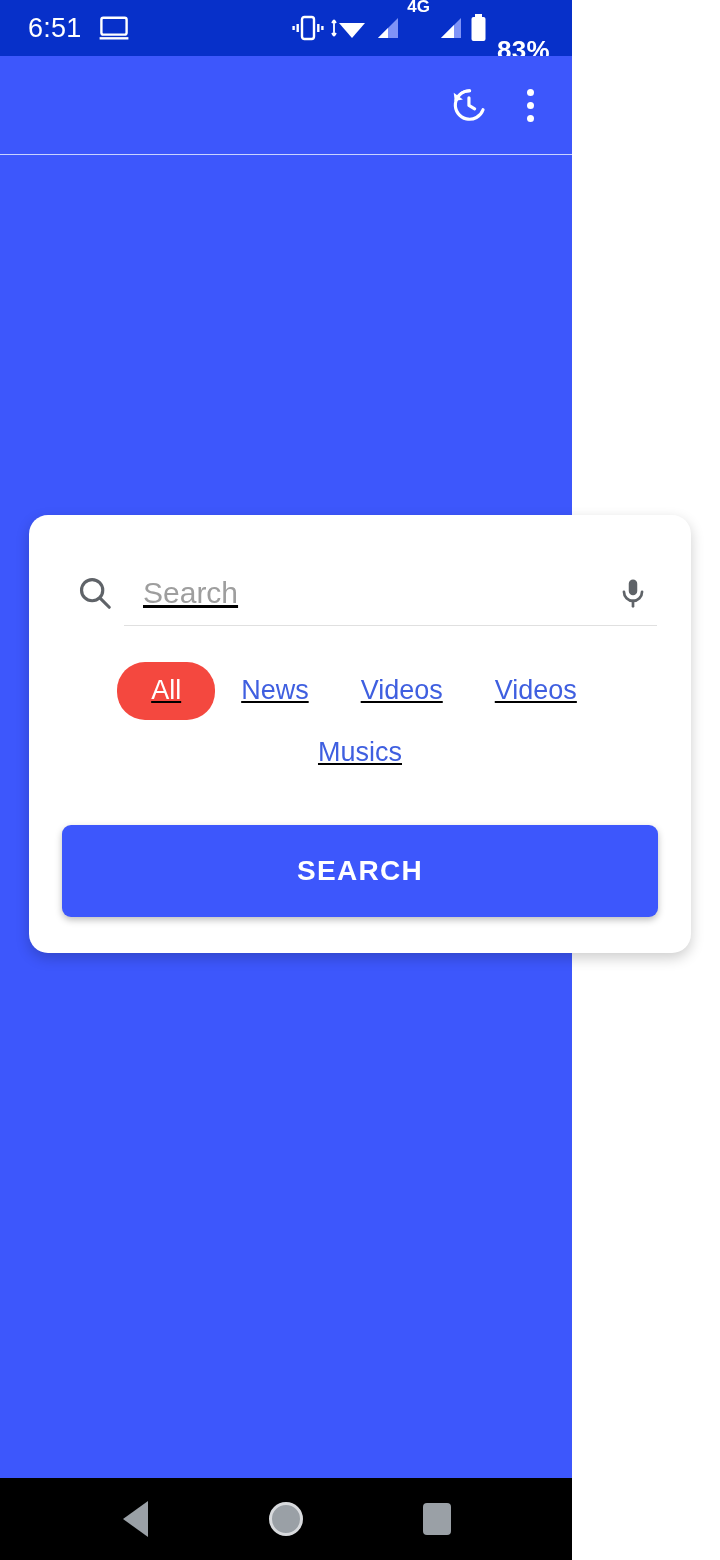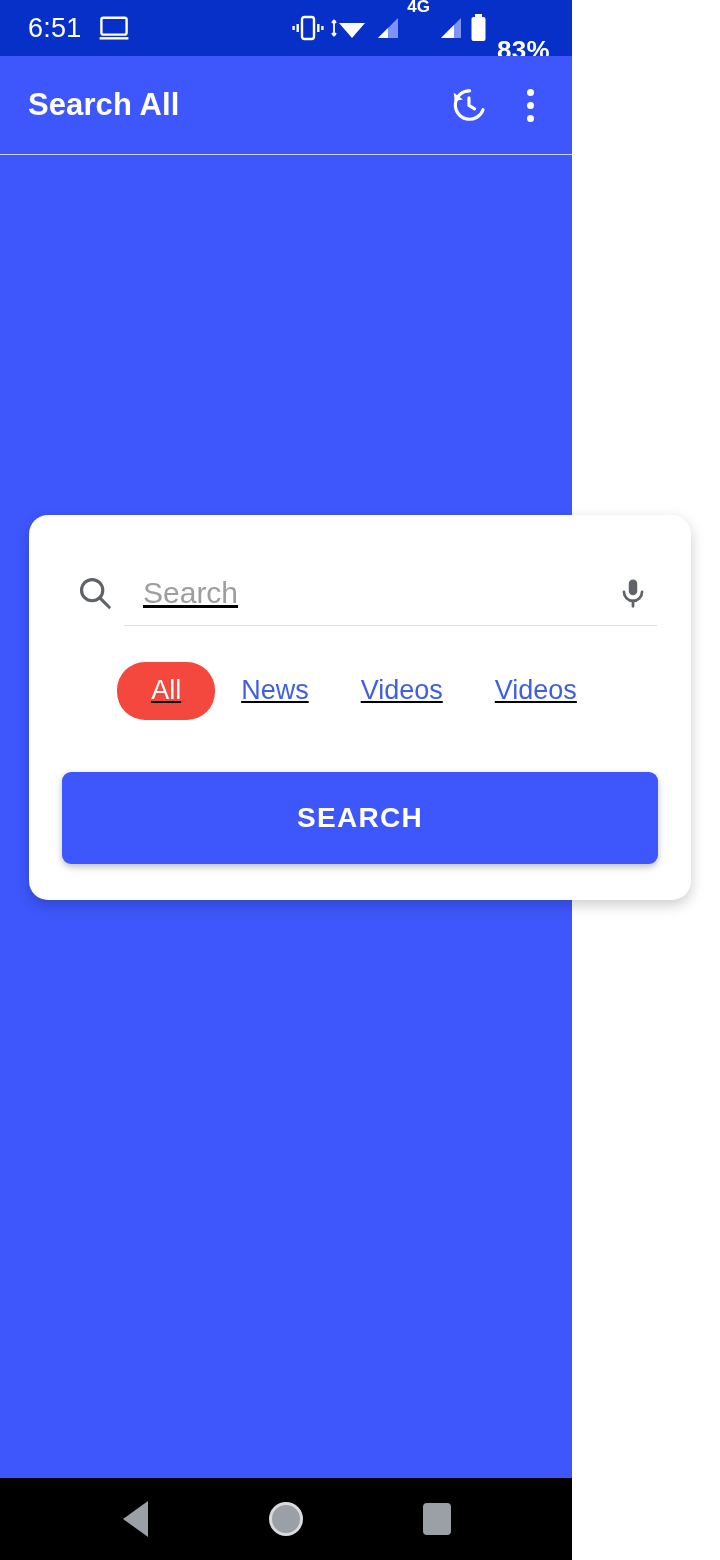--- a/index.html
+++ b/index.html
@@ -275,21 +275,20 @@
 
       <svg class="sb-ico" width="17" height="28" viewBox="0 0 17 28">
         <rect x="5" y="0" width="7" height="3" fill="#ffffff"></rect>
         <rect x="1.5" y="3" width="14" height="24" rx="2" fill="#ffffff"></rect>
       </svg>
       <span id="battery-pct">83%</span>
     </span>
   </div>
 
   <div id="app-bar">
-    <span id="app-bar-title">Search All</span>
 
     <div id="app-bar-actions">
       <div class="appbar-btn">
         <svg width="38" height="38" viewBox="0 0 24 24">
           <path d="M13 3a9 9 0 1 0 8.49 12" fill="none" stroke="#ffffff" stroke-width="2" stroke-linecap="round"></path>
           <path d="M13 3 A9 9 0 0 0 4.6 8.8" fill="none" stroke="#ffffff" stroke-width="2" stroke-linecap="round"></path>
           <path d="M3 4.2 L3.6 9.4 L8.8 8.6 Z" fill="#ffffff"></path>
           <path d="M12.6 7.4 L12.6 12.3 L16.2 14.4" fill="none" stroke="#ffffff" stroke-width="2" stroke-linecap="round" stroke-linejoin="round"></path>
         </svg>
       </div>
@@ -324,20 +323,21 @@
       <div id="search-underline"></div>
 
       <div id="chip-group">
         <div class="chip-row" id="chip-row-1">
           <span class="chip selected">All</span>
           <span class="chip">News</span>
           <span class="chip">Videos</span>
           <span class="chip">Videos</span>
         </div>
         <div class="chip-row" id="chip-row-2">
+          <span class="chip">Musics</span>
         </div>
       </div>
 
       <button id="search-button">SEARCH</button>
     </div>
 
   </div>
 
   <div id="nav-bar">
     <div class="nav-btn">

